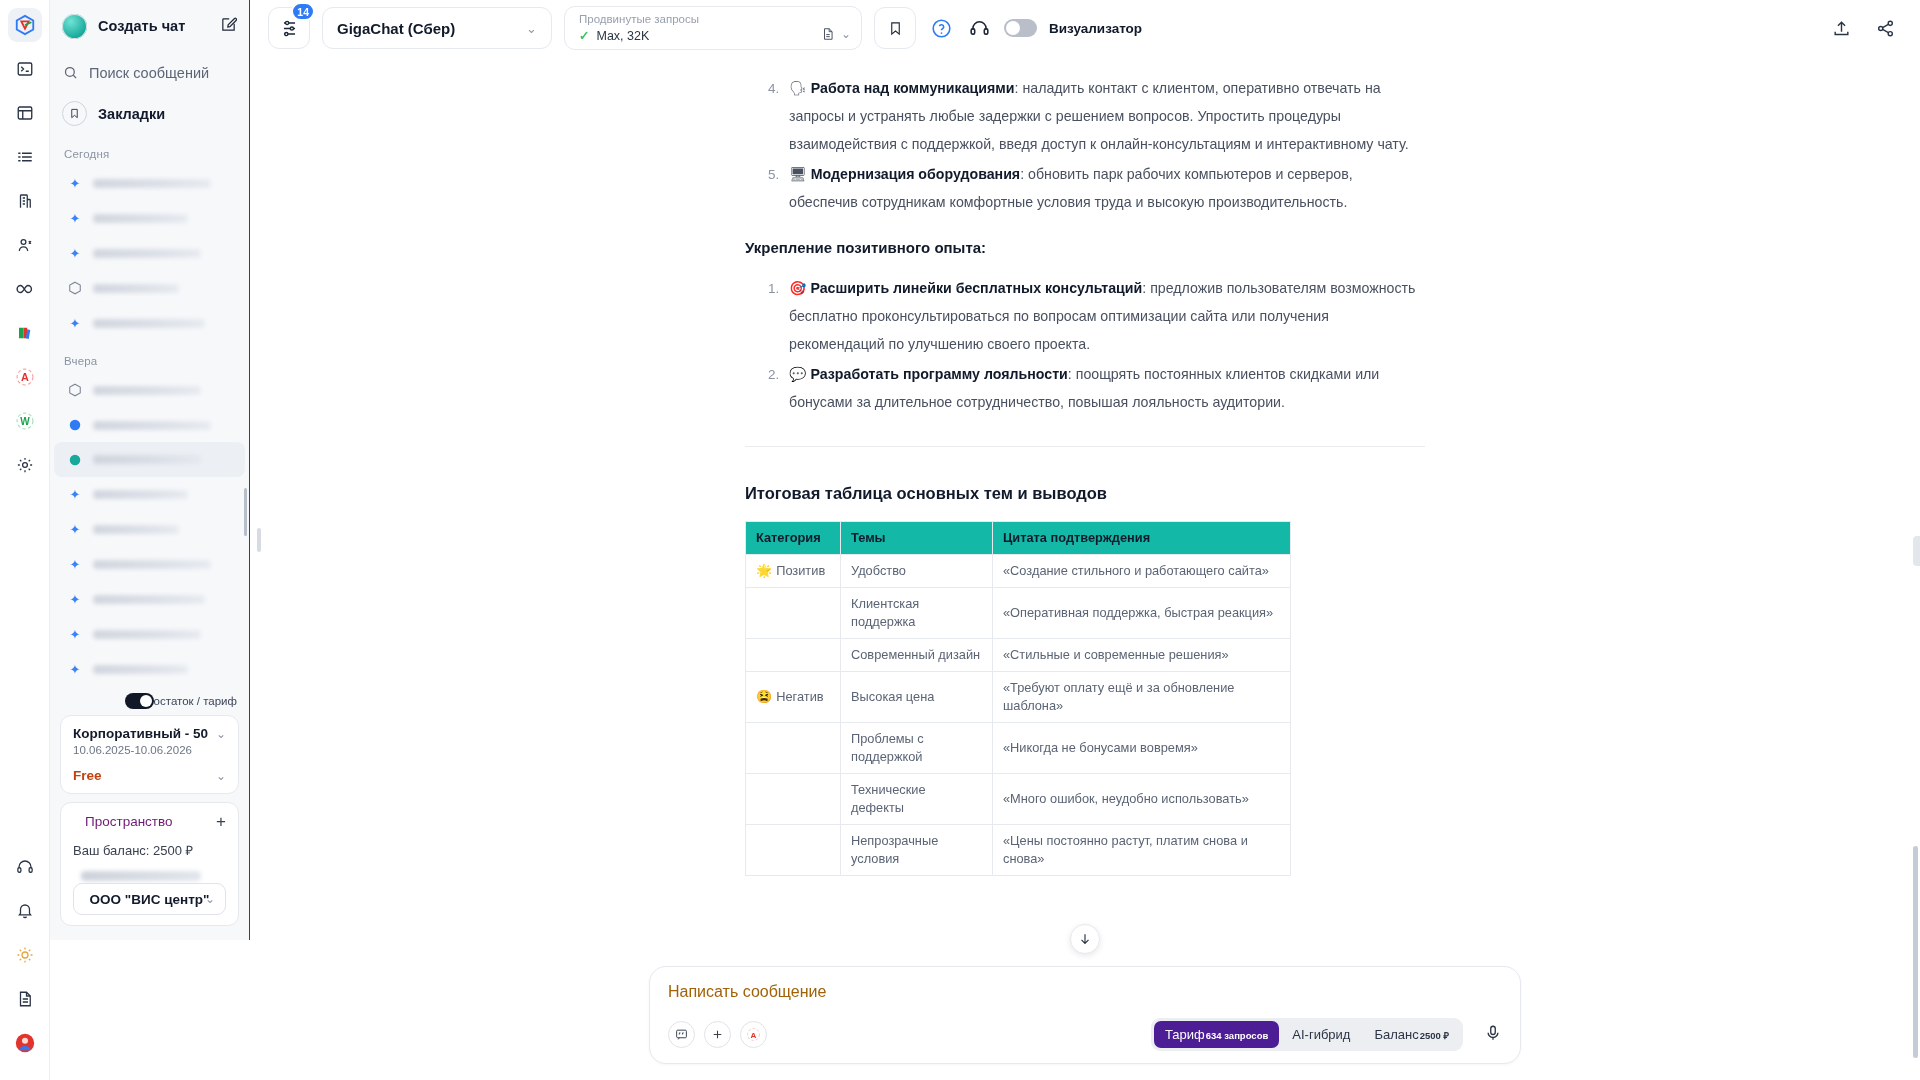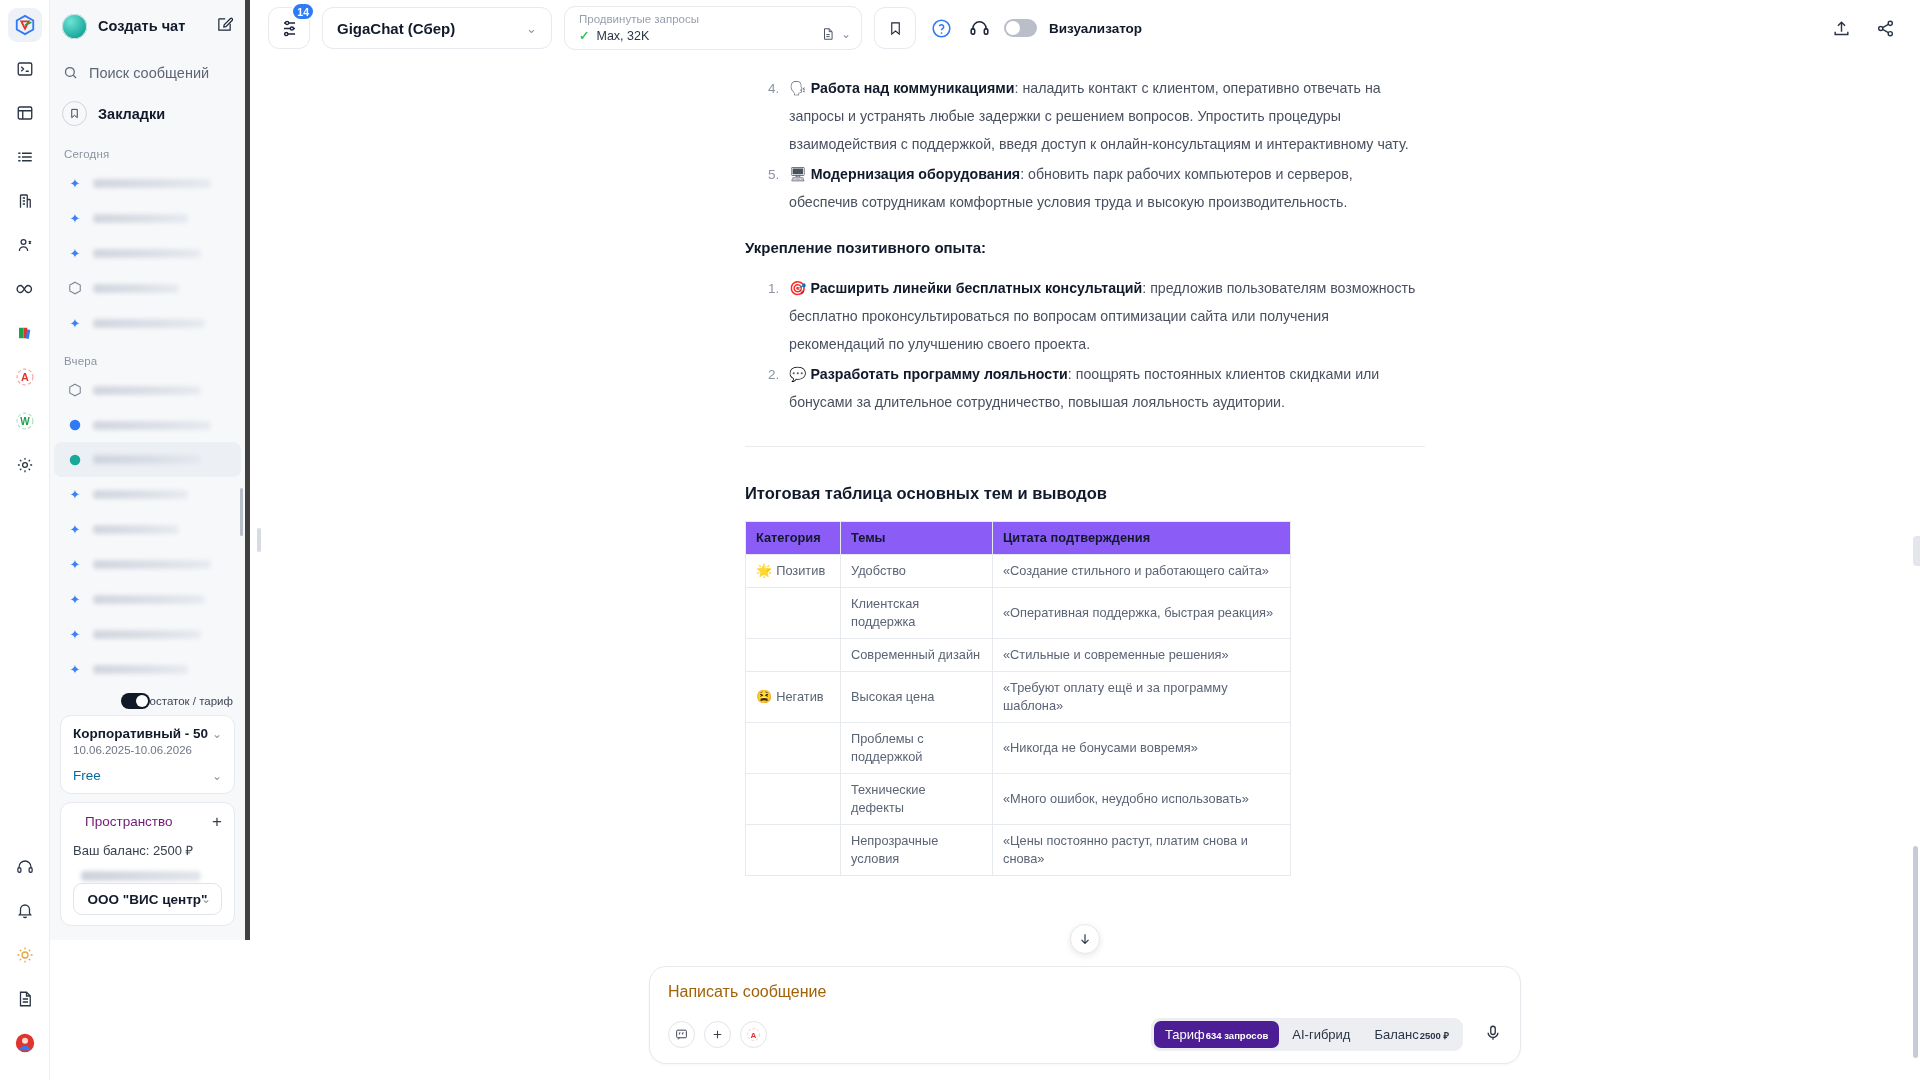--- a/index.html
+++ b/index.html
@@ -32,21 +32,21 @@
   .rail-spacer { flex: 1 1 auto; }
   .rail-bottom { display: flex; flex-direction: column; align-items: center; padding-bottom: 10px; }
 
   
   .sidebar {
     width: 200px; flex: 0 0 200px;
     background: #f7f8fa;
     height: 940px;
     position: relative;
     display: flex; flex-direction: column;
-    border-right: 5px solid #404040;
+    border-right: 1px solid #404040;
   }
   .new-chat {
     display: flex; align-items: center; gap: 11px;
     height: 54px; padding: 0 12px; cursor: pointer;
   }
   .round-ic {
     width: 25px; height: 25px; border-radius: 50%;
     display: flex; align-items: center; justify-content: center;
     flex: 0 0 25px;
   }
@@ -109,21 +109,21 @@
   }
   .toggle-label { font-size: 11.5px; color: #4b5costs; }
   .toggle-label { color: #3d4657; }
 
   .card {
     margin: 0 10px 8px 10px; background: #ffffff;
     border: 1px solid #e6e9ee; border-radius: 11px; padding: 10px 12px;
   }
   .plan-name { font-size: 13.5px; font-weight: 700; color: #121a2b; }
   .plan-dates { font-size: 11.5px; color: #6d7686; margin-top: 3px; }
-  .plan-free { font-size: 13.5px; font-weight: 400; color: #0369a1; }
+  .plan-free { font-size: 13.5px; font-weight: 700; color: #c2410c; }
   .row-between { display: flex; align-items: center; justify-content: space-between; }
   .chev { color: #8e96a4; font-size: 12px; }
   .space-title { font-size: 13.5px; color: #701a75; margin-left: 12px; }
   .plus { font-size: 17px; color: #39414f; cursor: pointer; line-height: 1; }
   .balance { font-size: 13px; color: #39414f; margin-top: 11px; }
   .org-blur { height: 10px; width: 120px; margin: 12px 0 -6px 8px;
     background: linear-gradient(90deg,#cdd2db,#e2e6ec); filter: blur(2.3px); border-radius: 4px; }
   .org-select {
     margin-top: 8px; border: 1px solid #dfe3ea; border-radius: 9px;
     height: 32px; display: flex; align-items: center; justify-content: center;
@@ -188,21 +188,21 @@
   .emo { font-size: 14px; margin-right: 4px; }
   h3.sect { font-size: 15px; color: #111a2b; margin: 18px 0 8px 0; }
   .hr { height: 1px; background: #e9ebef; margin: 30px 0 32px 0; }
   h3.tbl-title { font-size: 16.5px; color: #111a2b; margin: 0 0 14px 0; }
 
   table.result { border-collapse: collapse; width: 545px; table-layout: fixed; }
   table.result th, table.result td {
     border: 1px solid #e6e9ee; padding: 7px 10px;
     font-size: 12.8px; line-height: 18px; text-align: left; vertical-align: middle;
   }
-  table.result th { font-weight: 700; color: #111a2b; background: #8b5cf6; }
+  table.result th { font-weight: 700; color: #111a2b; background: #14b8a6; }
   table.result td { color: #5b6475; height: 27px; }
   table.result col.c1 { width: 95px; }
   table.result col.c2 { width: 152px; }
   table.result col.c3 { width: 298px; }
   td.cat { color: #3b4354; white-space: nowrap; }
   td.cat .emo { font-size: 13px; }
 
   .scroll-down {
     position: absolute; left: 50%; transform: translateX(-50%);
     bottom: 8px; width: 30px; height: 30px; border-radius: 50%;
@@ -643,21 +643,21 @@
               <td>«Оперативная поддержка, быстрая реакция»</td>
             </tr>
             <tr>
               <td class="cat"></td>
               <td>Современный дизайн</td>
               <td>«Стильные и современные решения»</td>
             </tr>
             <tr>
               <td class="cat"><span class="emo">😫</span><span>Негатив</span></td>
               <td>Высокая цена</td>
-              <td>«Требуют оплату ещё и за программу шаблона»</td>
+              <td>«Требуют оплату ещё и за обновление шаблона»</td>
             </tr>
             <tr>
               <td class="cat"></td>
               <td>Проблемы с поддержкой</td>
               <td>«Никогда не бонусами вовремя»</td>
             </tr>
             <tr>
               <td class="cat"></td>
               <td>Технические дефекты</td>
               <td>«Много ошибок, неудобно использовать»</td>

